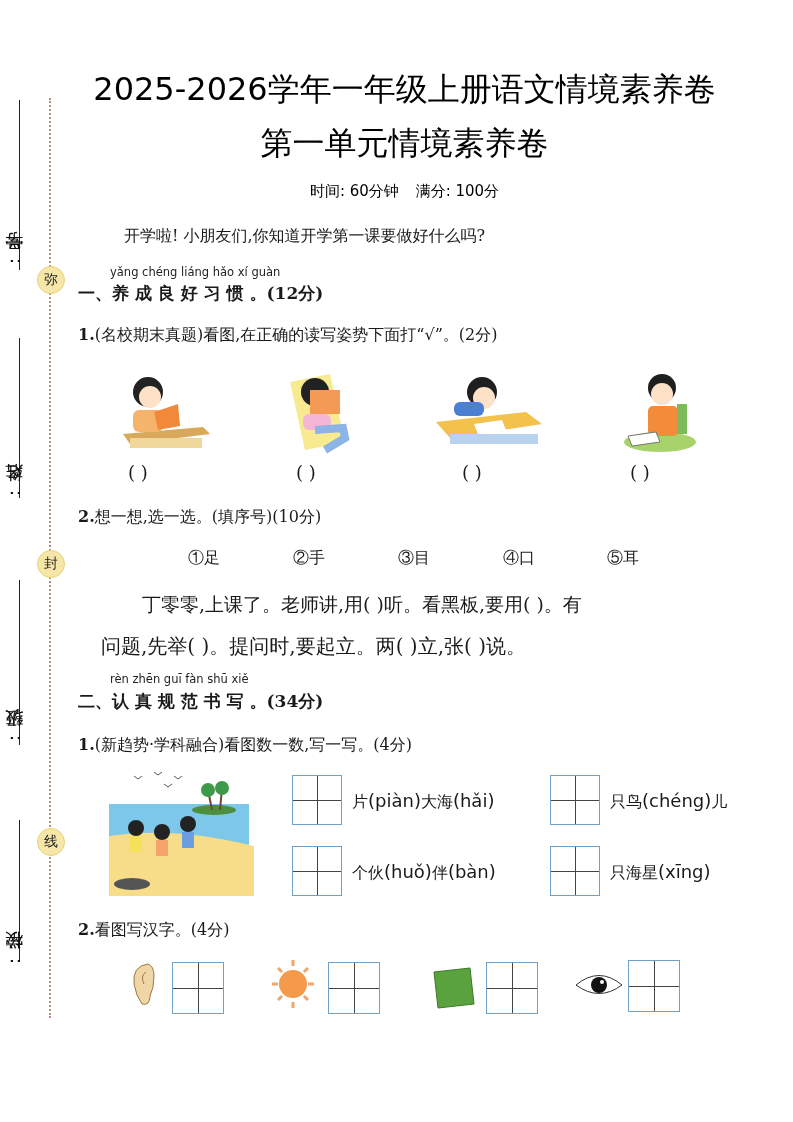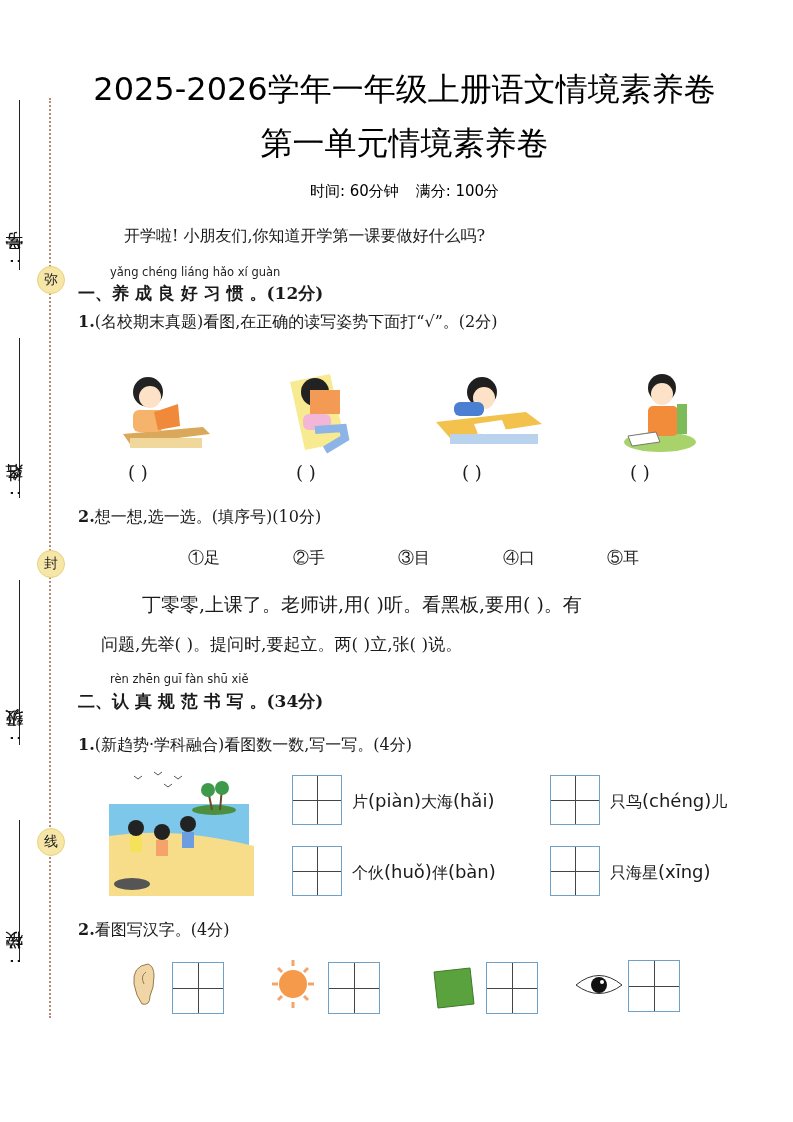--- a/index.html
+++ b/index.html
@@ -64,21 +64,21 @@
 <div class="title meta">
   <span>时间: 60分钟</span>
   <span>满分: 100分</span>
 </div>
 
 <div class="p" style="left:124px;top:226px">开学啦! 小朋友们,你知道开学第一课要做好什么吗?</div>
 
 <div class="pinyin" style="left:110px;top:265px">yǎng chéng liáng hǎo  xí  guàn</div>
 <div class="sec" style="top:282px">一、养  成  良 好 习 惯 。(12分)</div>
 
-<div class="q" style="top:312px">
+<div class="q" style="top:325px">
   <b>1.</b><span>(名校期末真题)看图,在正确的读写姿势下面打“√”。(2分)</span>
 </div>
 
 <svg class="ill" style="left:118px;top:372px" width="95" height="85">
   <polygon points="5,62 85,55 92,62 12,72" fill="#d9a85a"></polygon>
     <rect x="12" y="66" width="72" height="10" fill="#f0d79c"></rect>
   <circle cx="30" cy="20" r="15" fill="#222"></circle>
     <circle cx="32" cy="25" r="11" fill="#fde2c8"></circle>
   <rect x="15" y="38" width="30" height="22" rx="6" fill="#f6b36b"></rect>
   <polygon points="36,40 60,32 62,54 40,58" fill="#f08a3a"></polygon>
@@ -116,21 +116,21 @@
   <b>2.</b><span>想一想,选一选。(填序号)(10分)</span>
 </div>
 
 <div class="opt" style="left:188px">①足</div>
 <div class="opt" style="left:293px">②手</div>
 <div class="opt" style="left:398px">③目</div>
 <div class="opt" style="left:503px">④口</div>
 <div class="opt" style="left:607px">⑤耳</div>
 
 <div class="p" style="left:142px;top:592px;font-size:19px">丁零零,上课了。老师讲,用(      )听。看黑板,要用(      )。有</div>
-<div class="p" style="left:101px;top:633px;font-size:17px">问题,先举(      )。提问时,要起立。两(      )立,张(      )说。</div>
+<div class="p" style="left:101px;top:633px;font-size:20px">问题,先举(      )。提问时,要起立。两(      )立,张(      )说。</div>
 
 <div class="pinyin" style="left:110px;top:672px">rèn zhēn guī fàn shū xiě</div>
 <div class="sec" style="top:690px">二、认 真 规 范 书 写 。(34分)</div>
 
 <div class="q" style="top:735px">
   <b>1.</b><span>(新趋势·学科融合)看图数一数,写一写。(4分)</span>
 </div>
 
 <svg class="ill" style="left:104px;top:766px" width="156" height="130">
   <rect x="5" y="38" width="140" height="50" fill="#7cc7ea"></rect>

